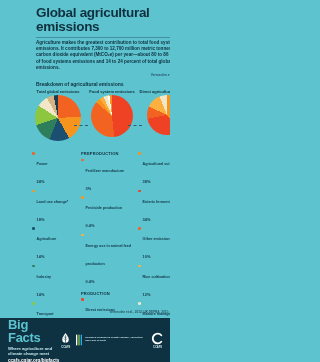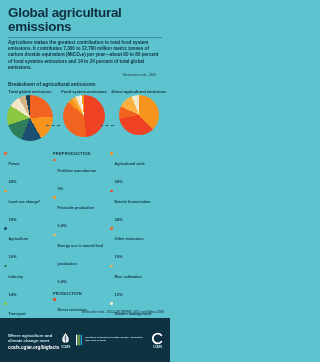--- a/index.html
+++ b/index.html
@@ -3,21 +3,21 @@
 <meta charset="utf-8">
 <style>
   html,body{margin:0;padding:0;}
   body{
     width:170px;height:362px;overflow:hidden;
     background:#5cc3cf;
     font-family:"Liberation Sans", sans-serif;
     color:#1b3d4f;
     -webkit-font-smoothing:none;
   }
-  .page{position:relative;width:170px;height:362px;}
+  .page{position:relative;width:170px;height:362px;padding-left:28px;}
 
   
   .header{padding:6px 8px 0 8px;}
   .title{
     font-size:13.5px;line-height:13.5px;font-weight:bold;
     color:#10303f;letter-spacing:-0.3px;margin:0 0 4px 0;
   }
   .intro{
     font-size:4.6px;line-height:6.2px;font-weight:bold;
     color:#10303f;margin:0;padding-top:2px;
@@ -233,20 +233,21 @@
         </div>
 
     </div>
 
   </div>
 
   <div class="src" style="bottom:48px;">Vermeulen et al., 2012; UK DEFRA, 2011; and Marx, 2008</div>
 
   <div class="footer">
     <div class="f-left">
+      <div class="bigfacts">Big Facts</div>
       <div class="tagline">Where agriculture and climate change meet</div>
       <div class="url">ccafs.cgiar.org/bigfacts</div>
     </div>
     <div class="f-right">
 
       <div class="logo">
         <div class="logo-mark">
           <svg width="13" height="13" viewBox="0 0 24 24">
             <path d="M12 2 C9 7 6 9 6 14 a6 6 0 0 0 12 0 C18 9 15 7 12 2 Z" fill="#ffffff"></path>
             <path d="M12 6 v14" stroke="#0f3242" stroke-width="1.1"></path>

